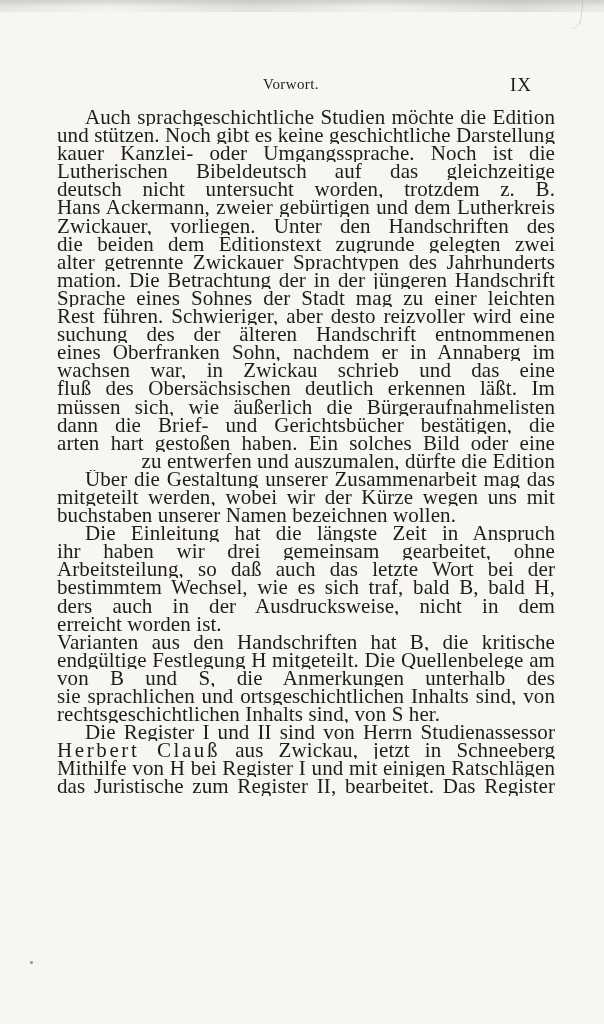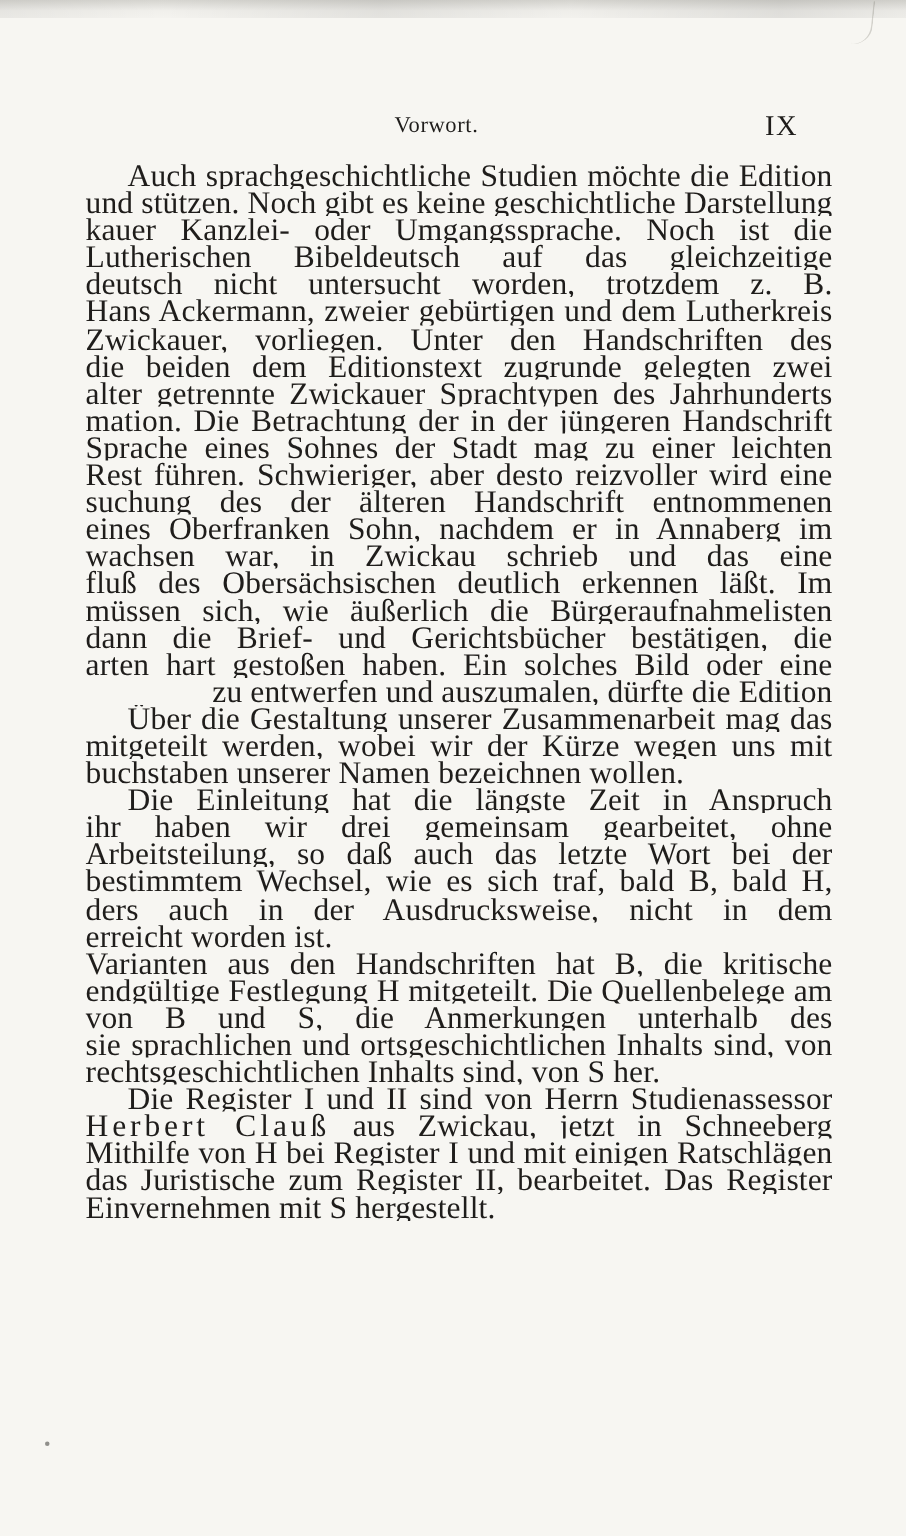--- a/index.html
+++ b/index.html
@@ -150,18 +150,17 @@
         <div class="line">endgültige Festlegung H mitgeteilt. Die Quellenbelege am Rande rühren</div>
         <div class="line">von B und S, die Anmerkungen unterhalb des Editionstextes, soweit</div>
         <div class="line">sie sprachlichen und ortsgeschichtlichen Inhalts sind, von H, soweit sie</div>
         <div class="line last">rechtsgeschichtlichen Inhalts sind, von S her.</div>
       </div>
       <div class="paragraph">
         <div class="line first">Die Register I und II sind von Herrn Studienassessor Dr. phil.</div>
         <div class="line"><span class="letterspaced">Herbert Clauß</span><span> aus Zwickau, jetzt in Schneeberg (Erzgeb.), unter</span></div>
         <div class="line">Mithilfe von H bei Register I und mit einigen Ratschlägen von S für</div>
         <div class="line">das Juristische zum Register II, bearbeitet. Das Register III hat B im</div>
-        <div class="line last">Einvernehmen mit S hergestellt.</div>
       </div>
     </div>
 
   <div class="ink-speck"></div>
 </div>
 
 </body></html>

